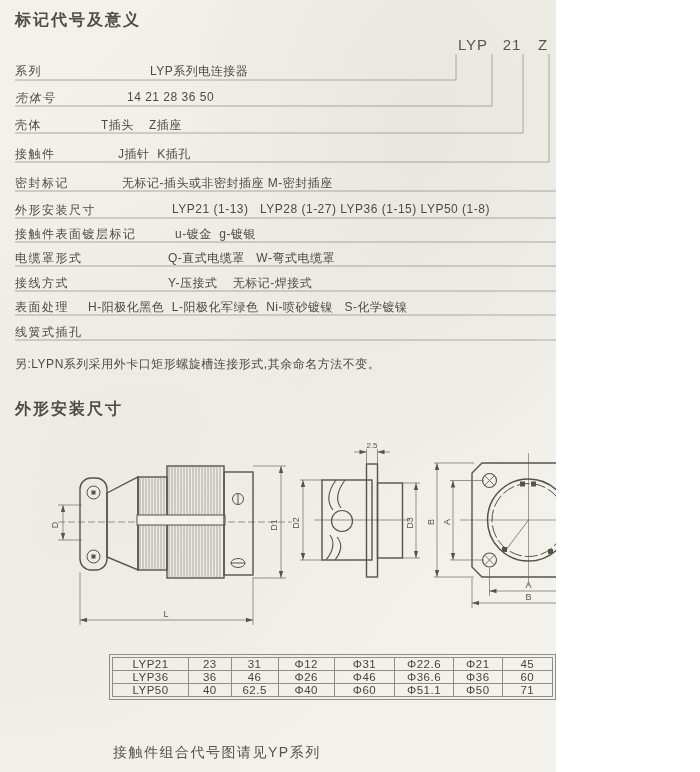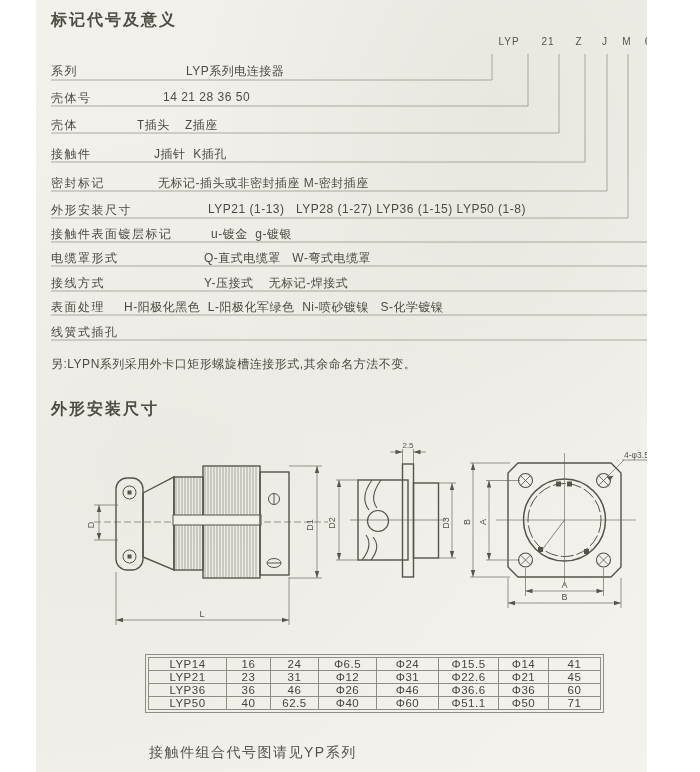--- a/index.html
+++ b/index.html
@@ -1,32 +1,31 @@
 <!DOCTYPE html>
 <html><head>
 <meta charset="utf-8">
 <style>
   html,body{margin:0;padding:0;}
   .page{
-    position:relative;width:611px;height:772px;overflow:hidden;
+    position:relative;width:556px;height:772px;overflow:hidden;
     background:#f1f0ea;
     background-image:
       radial-gradient(ellipse at 75% 15%, rgba(214,212,203,.30), transparent 45%),
       radial-gradient(ellipse at 20% 60%, rgba(223,221,213,.25), transparent 50%),
       linear-gradient(135deg,#f2f1ec 0%,#efeee8 45%,#f3f2ed 100%);
     font-family:"Liberation Sans","DejaVu Sans",sans-serif;
     color:#4b4b44;
-    margin-left:36px;
   }
   .abs{position:absolute;}
   .h1{font-size:16px;font-weight:bold;letter-spacing:2px;color:#4d4d46;}
   .lbl{font-size:12px;letter-spacing:1.5px;color:#4c4c45;white-space:pre;}
   .val{font-size:12px;letter-spacing:.5px;color:#4c4c45;white-space:pre;}
   .code-part{position:absolute;top:36px;transform:translateX(-50%);
-    font-size:10px;letter-spacing:1px;color:#55554e;white-space:pre;padding-left:40px;}
+    font-size:15px;letter-spacing:1px;color:#55554e;white-space:pre;padding-left:40px;}
   .note{font-size:12px;letter-spacing:.5px;color:#4c4c45;}
   svg{position:absolute;left:0;}
   .spec-wrap{position:absolute;left:109px;top:654px;border:1px solid #8e8e85;padding:2px;}
   table.spec{border-collapse:collapse;table-layout:fixed;}
   table.spec th,table.spec td{
     border:1px solid #8e8e85;font-weight:normal;text-align:center;
     font-size:11.5px;color:#45453f;height:12px;padding:0;letter-spacing:.5px;white-space:pre;
   }
   .footer{font-size:14px;letter-spacing:1.5px;color:#53534c;}
 </style>
@@ -64,21 +63,21 @@
       <path d="M15 291 H654 V54"></path>
       <path d="M15 315 H670 V54"></path>
       <path d="M15 340 H684 V54"></path>
     </g>
   </svg>
 
   <div>
     <span class="abs lbl" style="left:15px;top:63px;">系列</span>
     <span class="abs val" style="left:150px;top:63px;">LYP系列电连接器</span>
 
-    <span class="abs lbl" style="left:15px;top:90px;">壳体号</span>
+    <span class="abs lbl" style="left:15px;top:90px;font-style:italic;">壳体号</span>
     <span class="abs val" style="left:127px;top:90px;">14 21 28 36 50</span>
 
     <span class="abs lbl" style="left:15px;top:117px;">壳体</span>
     <span class="abs val" style="left:101px;top:117px;font-family:Liberation Mono, monospace;">T插头  Z插座</span>
 
     <span class="abs lbl" style="left:15px;top:146px;">接触件</span>
     <span class="abs val" style="left:118px;top:146px;">J插针  K插孔</span>
 
     <span class="abs lbl" style="left:15px;top:175px;">密封标记</span>
     <span class="abs val" style="left:122px;top:175px;">无标记-插头或非密封插座 M-密封插座</span>
@@ -271,30 +270,20 @@
         <col style="width:78px">
           <col style="width:44px">
           <col style="width:48px">
           <col style="width:58px">
         <col style="width:62px">
           <col style="width:60px">
           <col style="width:50px">
           <col style="width:52px">
       </colgroup>
       <tbody>
-      <tr>
-        <td>LYP14</td>
-        <td>16</td>
-        <td>24</td>
-        <td>Φ6.5</td>
-        <td>Φ24</td>
-        <td>Φ15.5</td>
-        <td>Φ14</td>
-        <td>41</td>
-      </tr>
       <tr>
         <td>LYP21</td>
         <td>23</td>
         <td>31</td>
         <td>Φ12</td>
         <td>Φ31</td>
         <td>Φ22.6</td>
         <td>Φ21</td>
         <td>45</td>
       </tr>

